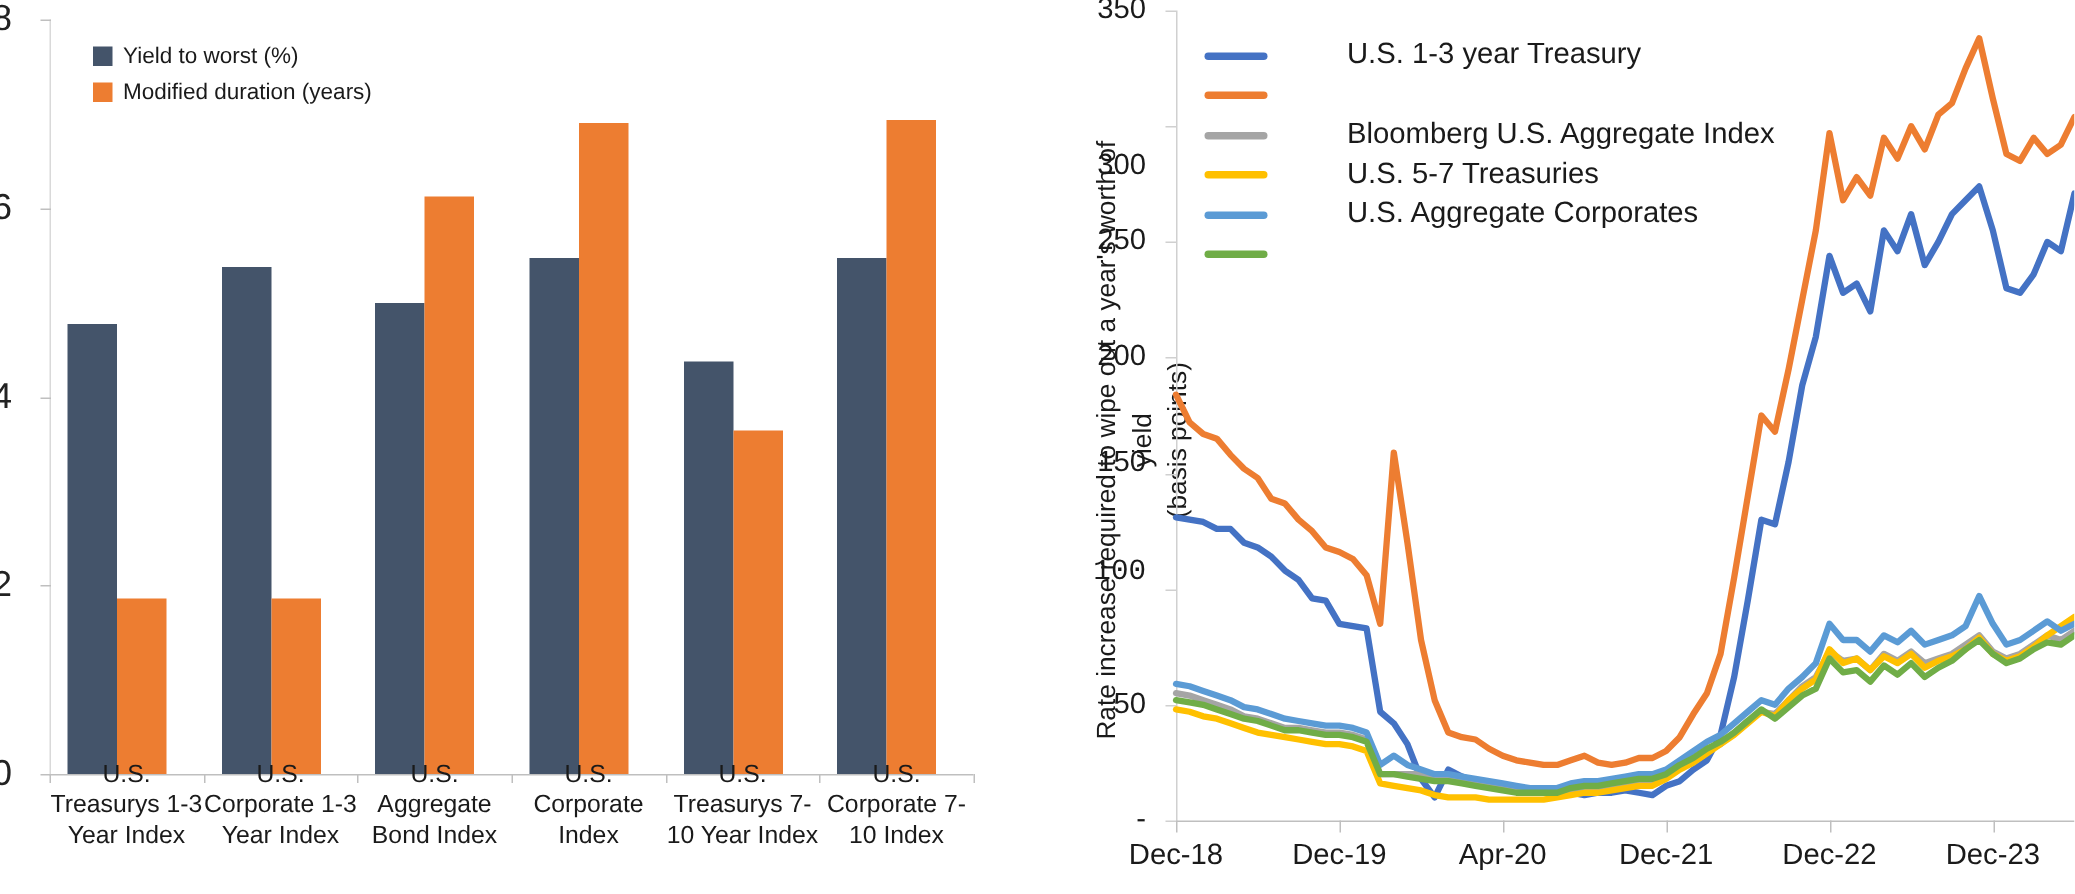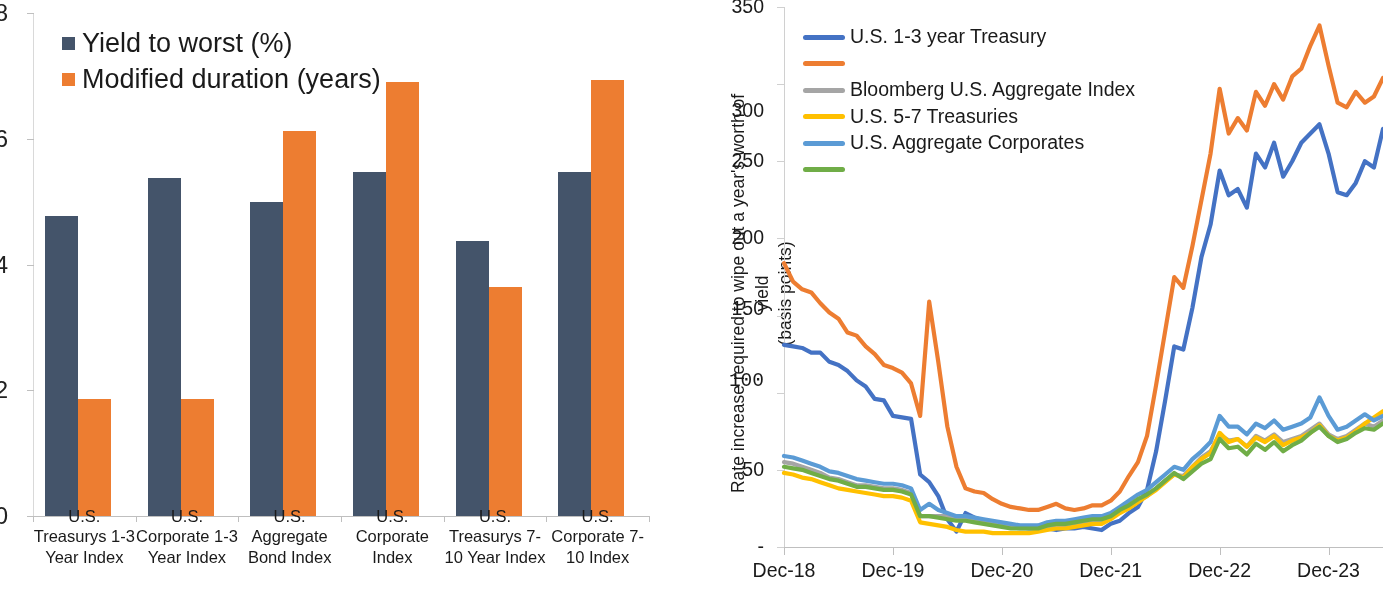--- a/index.html
+++ b/index.html
@@ -15,41 +15,41 @@
   #bar-chart .plot{position:absolute;left:33px;top:13px;width:616px;height:503px;}
   .bar{position:absolute;bottom:0;}
   .bar.dark{background:#44546A;}
   .bar.orange{background:#ED7D31;}
   .grp-sep{position:absolute;top:516px;width:1px;height:6px;background:#bfbfbf;}
   .cat-label{position:absolute;top:506px;text-align:center;font-size:16.5px;line-height:1.23;color:#1a1a1a;}
 
   #bar-legend{position:absolute;left:62px;top:30px;}
   .blg-row{display:flex;align-items:center;margin-bottom:9px;}
   .blg-swatch{width:13px;height:13px;margin-right:7px;flex:0 0 auto;}
-  .blg-text{font-size:27px;color:#1a1a1a;line-height:1;white-space:nowrap;}
+  .blg-text{font-size:15px;color:#1a1a1a;line-height:1;white-space:nowrap;}
 
   
   #line-chart{position:absolute;left:670px;top:0;width:713px;height:596px;}
   #line-chart .axis-title{
     position:absolute;left:-118px;top:258px;width:420px;
     transform:rotate(-90deg);transform-origin:center center;
     text-align:center;font-size:17.5px;color:#1a1a1a;line-height:1.35;
   }
   #line-chart .vline{position:absolute;left:114px;top:7px;width:1.4px;height:540px;background:#d0d0d0;}
   #line-chart .hline{position:absolute;left:114px;top:547px;width:599px;height:1.4px;background:#bfbfbf;}
   #line-chart .lytick{position:absolute;left:107px;width:7px;height:1px;background:#d0d0d0;}
   #line-chart .lylabel{position:absolute;right:619px;text-align:right;font-size:19.5px;color:#1a1a1a;line-height:1;}
   #line-chart .xtick{position:absolute;top:547px;width:1.4px;height:8px;background:#bfbfbf;}
   #line-chart .xlabel{position:absolute;top:559px;text-align:center;font-size:19.5px;color:#1a1a1a;width:110px;}
   #line-chart svg.series{position:absolute;left:0;top:0;width:713px;height:596px;}
 
   #line-legend{position:absolute;left:133px;top:26px;}
   .llg-row{display:flex;align-items:center;margin-bottom:4.5px;height:22px;}
   .llg-swatch{width:42px;height:5px;border-radius:2.5px;margin-right:5px;flex:0 0 auto;}
-  .llg-text{font-size:19.5px;color:#1a1a1a;line-height:1;white-space:nowrap;}
+  .llg-text{font-size:19.5px;color:#1a1a1a;line-height:1;white-space:nowrap;margin-left:48px;}
 </style>
 </head>
 <body>
 
 <div id="root">
 
   <div id="bar-chart">
 
     <div class="yaxis-line"></div>
     <div class="xaxis-line"></div>
@@ -135,21 +135,21 @@
         <div class="lytick" style="top: 84.1429px;"></div>
         <div class="lylabel" style="top: -3px;">350</div>
         <div class="lytick" style="top: 7px;"></div>
       </div>
     <div id="line-xaxis">
         <div class="xtick" style="left: 114px;"></div>
         <div class="xlabel" style="left: 59px;">Dec-18</div>
         <div class="xtick" style="left: 222.909px;"></div>
         <div class="xlabel" style="left: 167.909px;">Dec-19</div>
         <div class="xtick" style="left: 331.818px;"></div>
-        <div class="xlabel" style="left: 276.818px;">Dec-20</div>
+        <div class="xlabel" style="left: 276.818px;">Apr-20</div>
         <div class="xtick" style="left: 440.727px;"></div>
         <div class="xlabel" style="left: 385.727px;">Dec-21</div>
         <div class="xtick" style="left: 549.636px;"></div>
         <div class="xlabel" style="left: 494.636px;">Dec-22</div>
         <div class="xtick" style="left: 658.545px;"></div>
         <div class="xlabel" style="left: 603.545px;">Dec-23</div>
       </div>
 
     <svg class="series" id="line-svg" viewBox="0 0 713 596" preserveAspectRatio="none">
         <path d="M114.00 344.89 L123.08 346.43 L132.15 347.97 L141.23 352.60 L150.30 352.60 L159.38 361.86 L168.45 364.94 L177.53 371.11 L186.61 380.37 L195.68 386.54 L204.76 398.89 L213.83 400.43 L222.91 415.86 L231.98 417.40 L241.06 418.94 L250.14 474.49 L259.21 482.20 L268.29 496.09 L277.36 519.23 L286.44 531.57 L295.52 513.06 L304.59 517.69 L313.67 520.77 L322.74 522.31 L331.82 523.86 L340.89 525.40 L349.97 526.94 L359.05 528.49 L368.12 528.49 L377.20 528.49 L386.27 530.03 L395.35 528.49 L404.42 528.49 L413.50 526.94 L422.58 528.49 L431.65 530.03 L440.73 523.86 L449.80 520.77 L458.88 513.06 L467.95 506.89 L477.03 489.91 L486.11 451.34 L495.18 400.43 L504.26 346.43 L513.33 349.51 L522.41 307.86 L531.48 256.94 L540.56 224.54 L549.64 170.54 L558.71 195.23 L567.79 189.06 L576.86 207.57 L585.94 153.57 L595.02 167.46 L604.09 142.77 L613.17 176.71 L622.24 161.29 L631.32 142.77 L640.39 133.51 L649.47 124.26 L658.55 153.57 L667.62 192.14 L676.70 195.23 L685.77 182.89 L694.85 161.29 L703.92 167.46 L713.00 128.89" fill="none" stroke="#4472C4" stroke-width="4.2" stroke-linejoin="round" stroke-linecap="round"></path>

